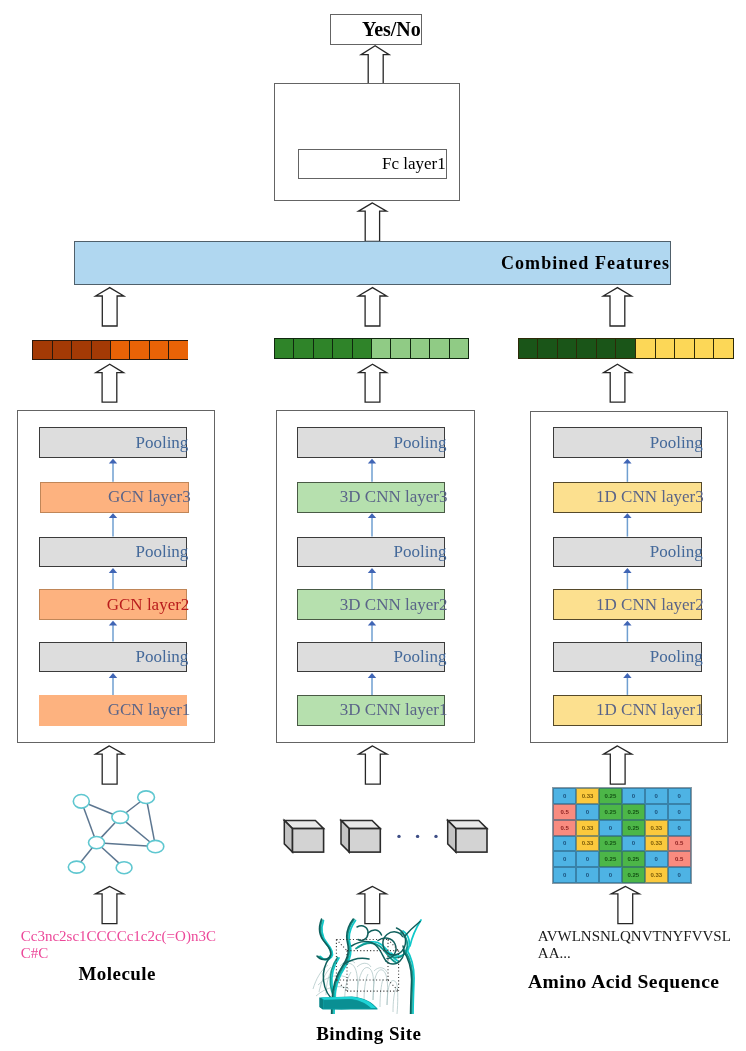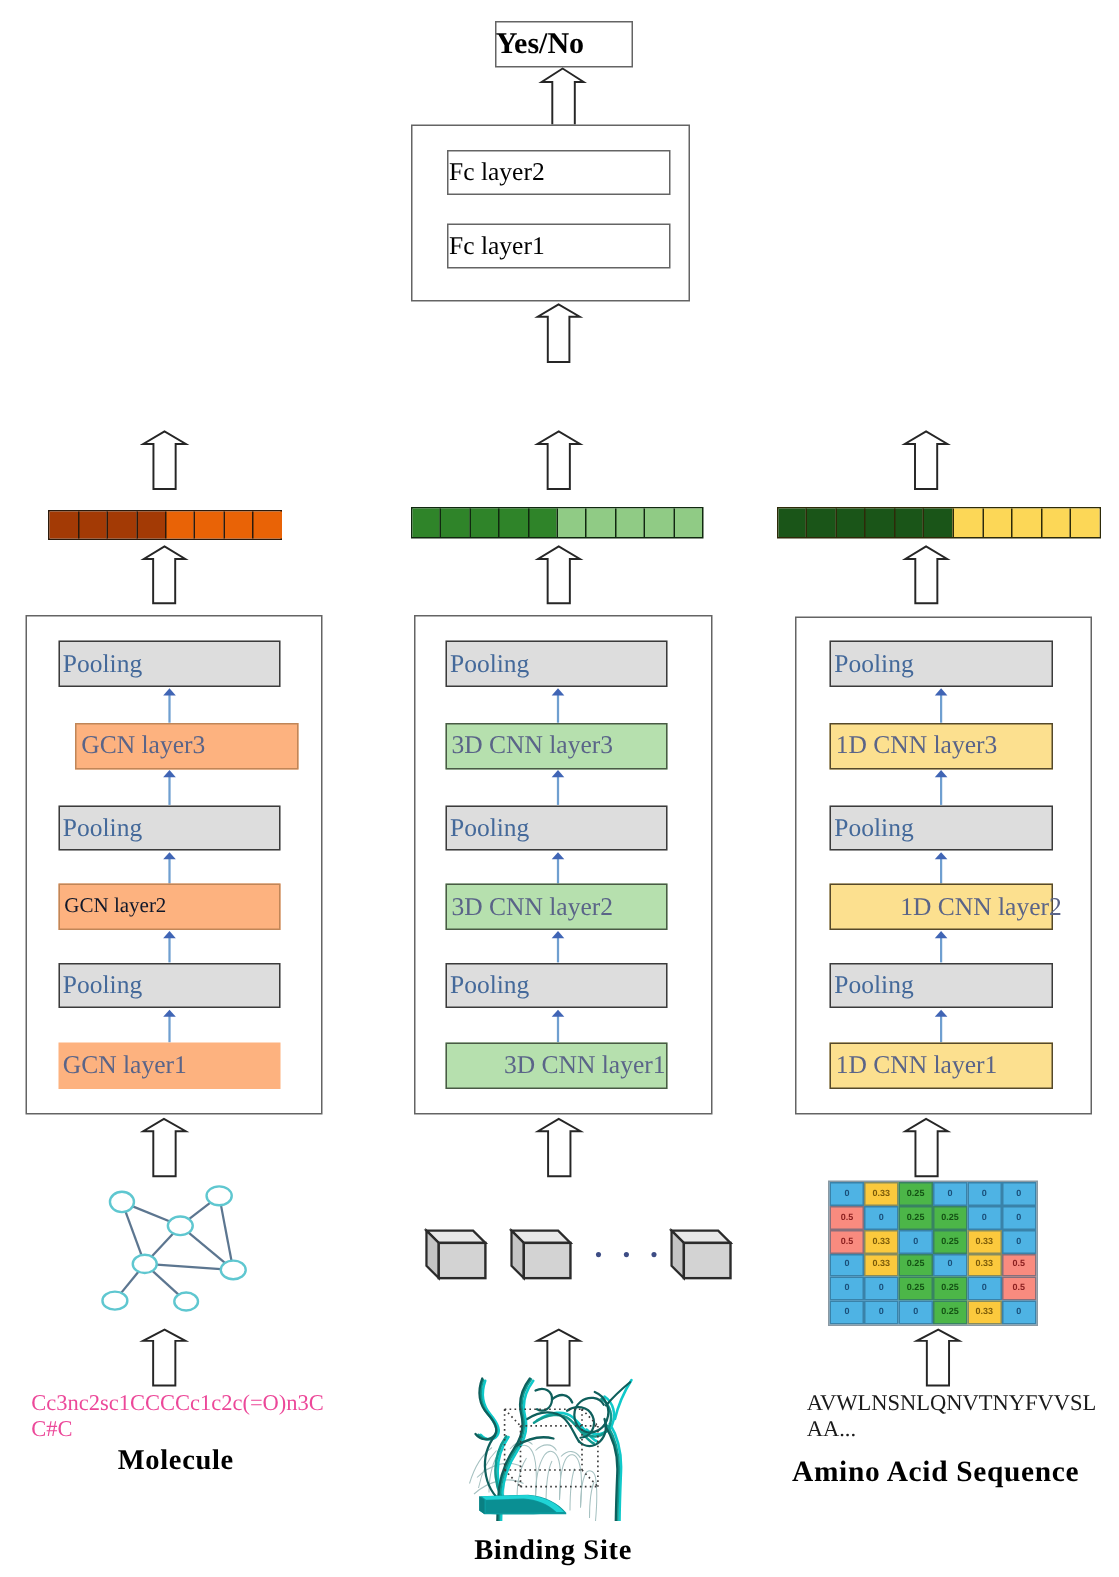--- a/index.html
+++ b/index.html
@@ -2,52 +2,52 @@
 <html><head>
 <meta charset="utf-8">
 <title>Model Architecture Diagram</title>
 <style>
   html,body{margin:0;padding:0;background:#ffffff;}
   body{width:746px;height:1051px;position:relative;overflow:hidden;
        font-family:"Liberation Serif", serif;color:#000000;
        -webkit-font-smoothing:antialiased;}
   #stage{position:absolute;left:0;top:0;width:746px;height:1051px;}
   .node{position:absolute;box-sizing:border-box;display:flex;
-        align-items:center;justify-content:flex-start;white-space:nowrap;}
+        align-items:center;justify-content:flex-end;white-space:nowrap;}
   .outline-box{border:1.3px solid #646464;background:#ffffff;}
   .lbl{position:absolute;white-space:pre;}
   svg{position:absolute;left:0;top:0;overflow:visible;pointer-events:none;}
   .blockarrow{fill:#ffffff;stroke:#262626;stroke-width:1.3;
               stroke-linejoin:miter;stroke-miterlimit:6;}
 </style>
 </head>
 <body>
 
 <div id="stage">
 
   <div class="node outline-box" style="left:329.5px;top:14.2px;width:92.3px;height:31px;">
     <span style="font-weight:bold;font-size:20px;">Yes/No</span>
   </div>
 
   <svg width="746" height="1051">
     <path class="blockarrow" d="M 375.1 45.7 L 361.1 54.6 L 368.2 54.6 L 368.2 83.6 L 383.2 83.6 L 383.2 54.6 L 389.1 54.6 Z"></path>
   </svg>
 
   <div class="node outline-box" style="left:274.2px;top:83.3px;width:186.3px;height:117.3px;"></div>
-  <div class="node outline-box" style="left:298.4px;top:100.2px;width:148.4px;height:30px;">
-    <span style="font-size:17px;">Fc layer2</span>
-  </div>
   <div class="node outline-box" style="left:298.4px;top:148.9px;width:148.4px;height:30.1px;">
     <span style="font-size:17px;">Fc layer1</span>
   </div>
 
   <svg width="746" height="1051">
     <path class="blockarrow" d="M 372.4 202.9 L 358.5 211.1 L 365.2 211.1 L 365.2 241.3 L 379.6 241.3 L 379.6 211.1 L 386.5 211.1 Z"></path>
   </svg>
 
+  <div class="node" id="combined-box" style="left: 74px; top: 241px; width: 597px; height: 44px; box-sizing: border-box; background: rgb(176, 215, 240); border: 1.6px solid rgb(80, 96, 107);">
+    <span style="font-weight:bold;font-size:18px;letter-spacing:1.05px;text-indent:1.05px;">Combined Features</span>
+  </div>
 
   <svg width="746" height="1051">
     <path class="blockarrow" d="M 109.7 287.6 L 95.5 296 L 102.3 296 L 102.3 326 L 117.1 326 L 117.1 296 L 123.9 296 Z"></path>
     <path class="blockarrow" d="M 372.5 287.6 L 358.3 296 L 365.1 296 L 365.1 326 L 379.9 326 L 379.9 296 L 386.7 296 Z"></path>
     <path class="blockarrow" d="M 617.4 287.6 L 603.2 296 L 610 296 L 610 326 L 624.8 326 L 624.8 296 L 631.6 296 Z"></path>
   </svg>
 
   <div style="position:absolute;left:32.3px;top:340px;width:156.2px;height:20px;display:flex;
               border:1.1px solid #2b1a0c;box-sizing:border-box;" id="bar0">
       <div style="flex: 1 1 0px; background: rgb(163, 58, 5); border-left: 0px; box-sizing: border-box;"></div>
@@ -98,36 +98,36 @@
   <div class="node outline-box" style="left:529.7px;top:410.5px;width:198.4px;height:332.3px;"></div>
 
   <div id="stacks">
       <div class="node" style="left: 38.7px; top: 427.3px; width: 148.5px; height: 30.9px; background: rgb(221, 221, 221); border: 1.4px solid rgb(59, 59, 59); box-sizing: border-box;">
         <span style="font-size: 17px; color: rgb(68, 105, 154); position: relative; left: 2.2px;">Pooling</span>
       </div>
       <svg width="746" height="1051">
         <path d="M 113 460.2 L 113 481.8" stroke="#6f9fd0" stroke-width="1.5" fill="none"></path>
         <path d="M 108.8 463.59999999999997 L 113 458.8 L 117.2 463.59999999999997 Z" fill="#4065b5" stroke="none"></path>
       </svg>
-      <div class="node" style="left: 50px; top: 481.8px; width: 148.5px; height: 30.9px; background: rgb(253, 178, 127); border: 1px solid rgb(192, 134, 88); box-sizing: border-box;">
+      <div class="node" style="left: 40px; top: 481.8px; width: 148.5px; height: 30.9px; background: rgb(253, 178, 127); border: 1px solid rgb(192, 134, 88); box-sizing: border-box;">
         <span style="font-size: 17px; color: rgb(90, 100, 136); position: relative; left: 3.2px;">GCN layer3</span>
       </div>
       <svg width="746" height="1051">
         <path d="M 113 514.7 L 113 536.6" stroke="#6f9fd0" stroke-width="1.5" fill="none"></path>
         <path d="M 108.8 518.1 L 113 513.3000000000001 L 117.2 518.1 Z" fill="#4065b5" stroke="none"></path>
       </svg>
       <div class="node" style="left: 38.7px; top: 536.6px; width: 148.5px; height: 30.9px; background: rgb(221, 221, 221); border: 1.4px solid rgb(59, 59, 59); box-sizing: border-box;">
         <span style="font-size: 17px; color: rgb(68, 105, 154); position: relative; left: 2.2px;">Pooling</span>
       </div>
       <svg width="746" height="1051">
         <path d="M 113 569.5 L 113 589.2" stroke="#6f9fd0" stroke-width="1.5" fill="none"></path>
         <path d="M 108.8 572.9 L 113 568.1 L 117.2 572.9 Z" fill="#4065b5" stroke="none"></path>
       </svg>
       <div class="node" style="left: 38.7px; top: 589.2px; width: 148.5px; height: 30.9px; background: rgb(253, 178, 127); border: 1px solid rgb(192, 134, 88); box-sizing: border-box;">
-        <span style="font-size: 14px; color: #0f172a; position: relative; left: 3.2px;">GCN layer2</span>
+        <span style="font-size: 17px; color: #b91c1c; position: relative; left: 3.2px;">GCN layer2</span>
       </div>
       <svg width="746" height="1051">
         <path d="M 113 622.1 L 113 641.6" stroke="#6f9fd0" stroke-width="1.5" fill="none"></path>
         <path d="M 108.8 625.5 L 113 620.7 L 117.2 625.5 Z" fill="#4065b5" stroke="none"></path>
       </svg>
       <div class="node" style="left: 38.7px; top: 641.6px; width: 148.5px; height: 30.9px; background: rgb(221, 221, 221); border: 1.4px solid rgb(59, 59, 59); box-sizing: border-box;">
         <span style="font-size: 17px; color: rgb(68, 105, 154); position: relative; left: 2.2px;">Pooling</span>
       </div>
       <svg width="746" height="1051">
         <path d="M 113 674.5 L 113 694.9" stroke="#6f9fd0" stroke-width="1.5" fill="none"></path>

